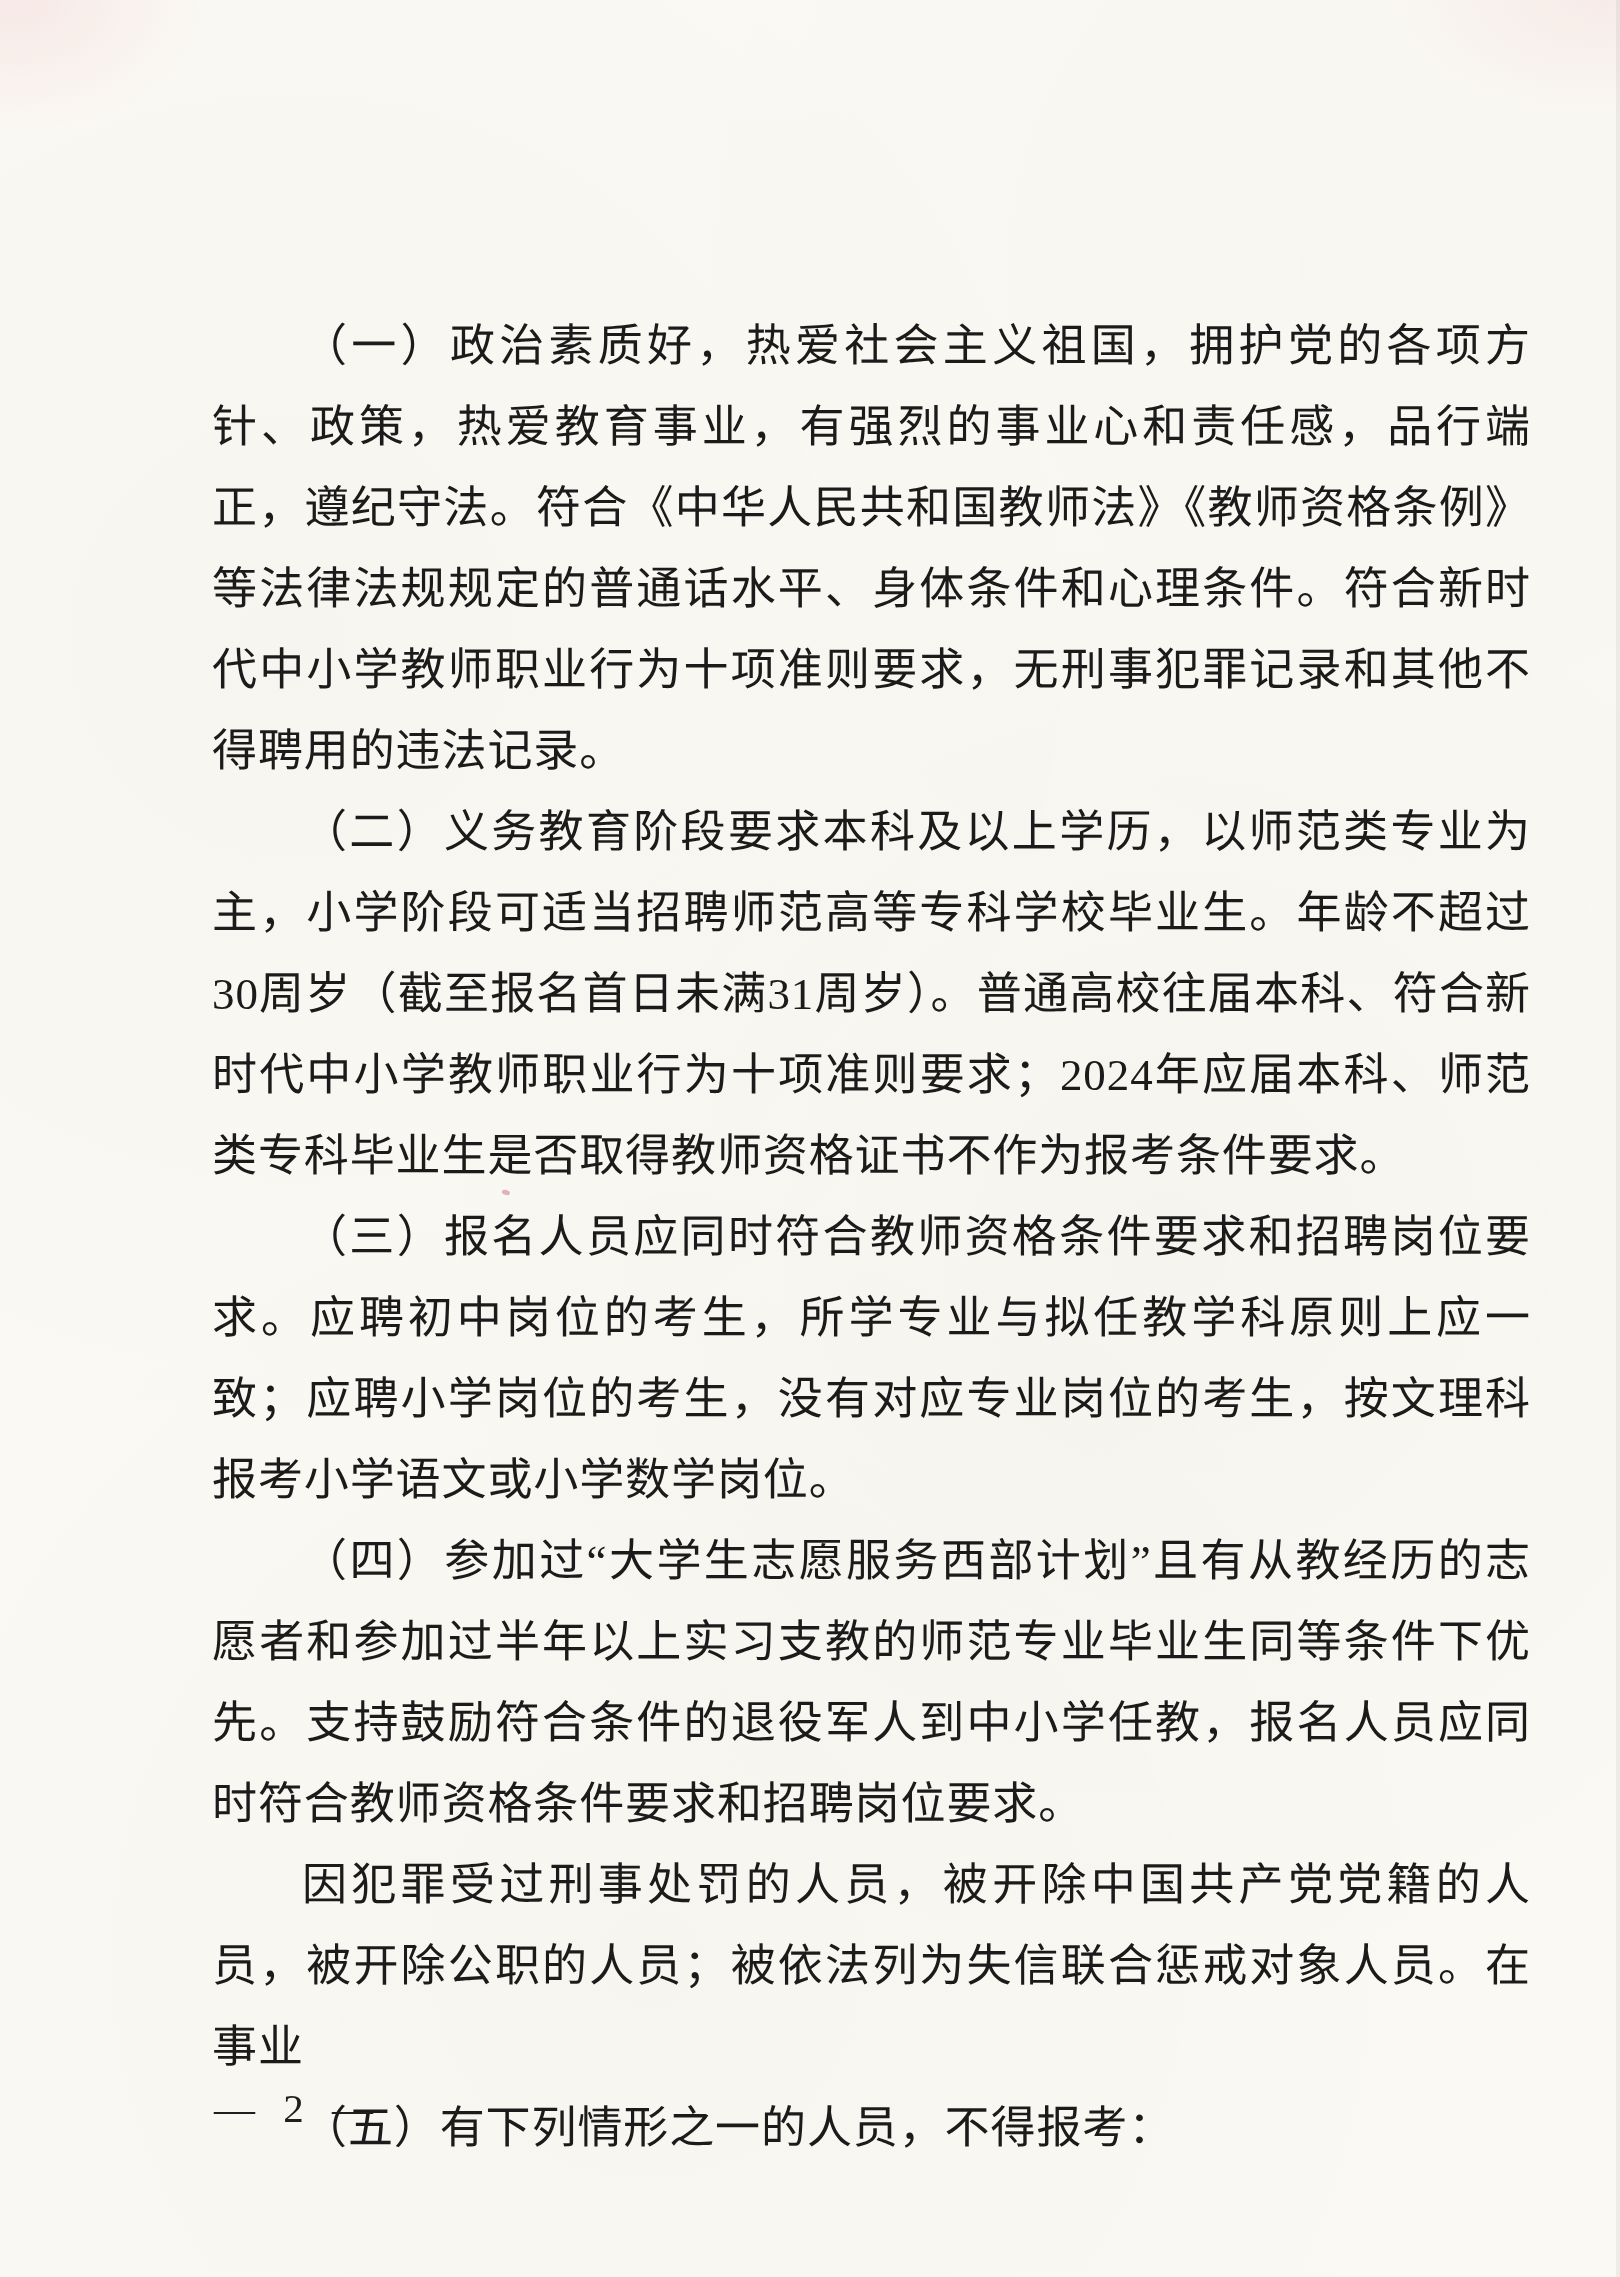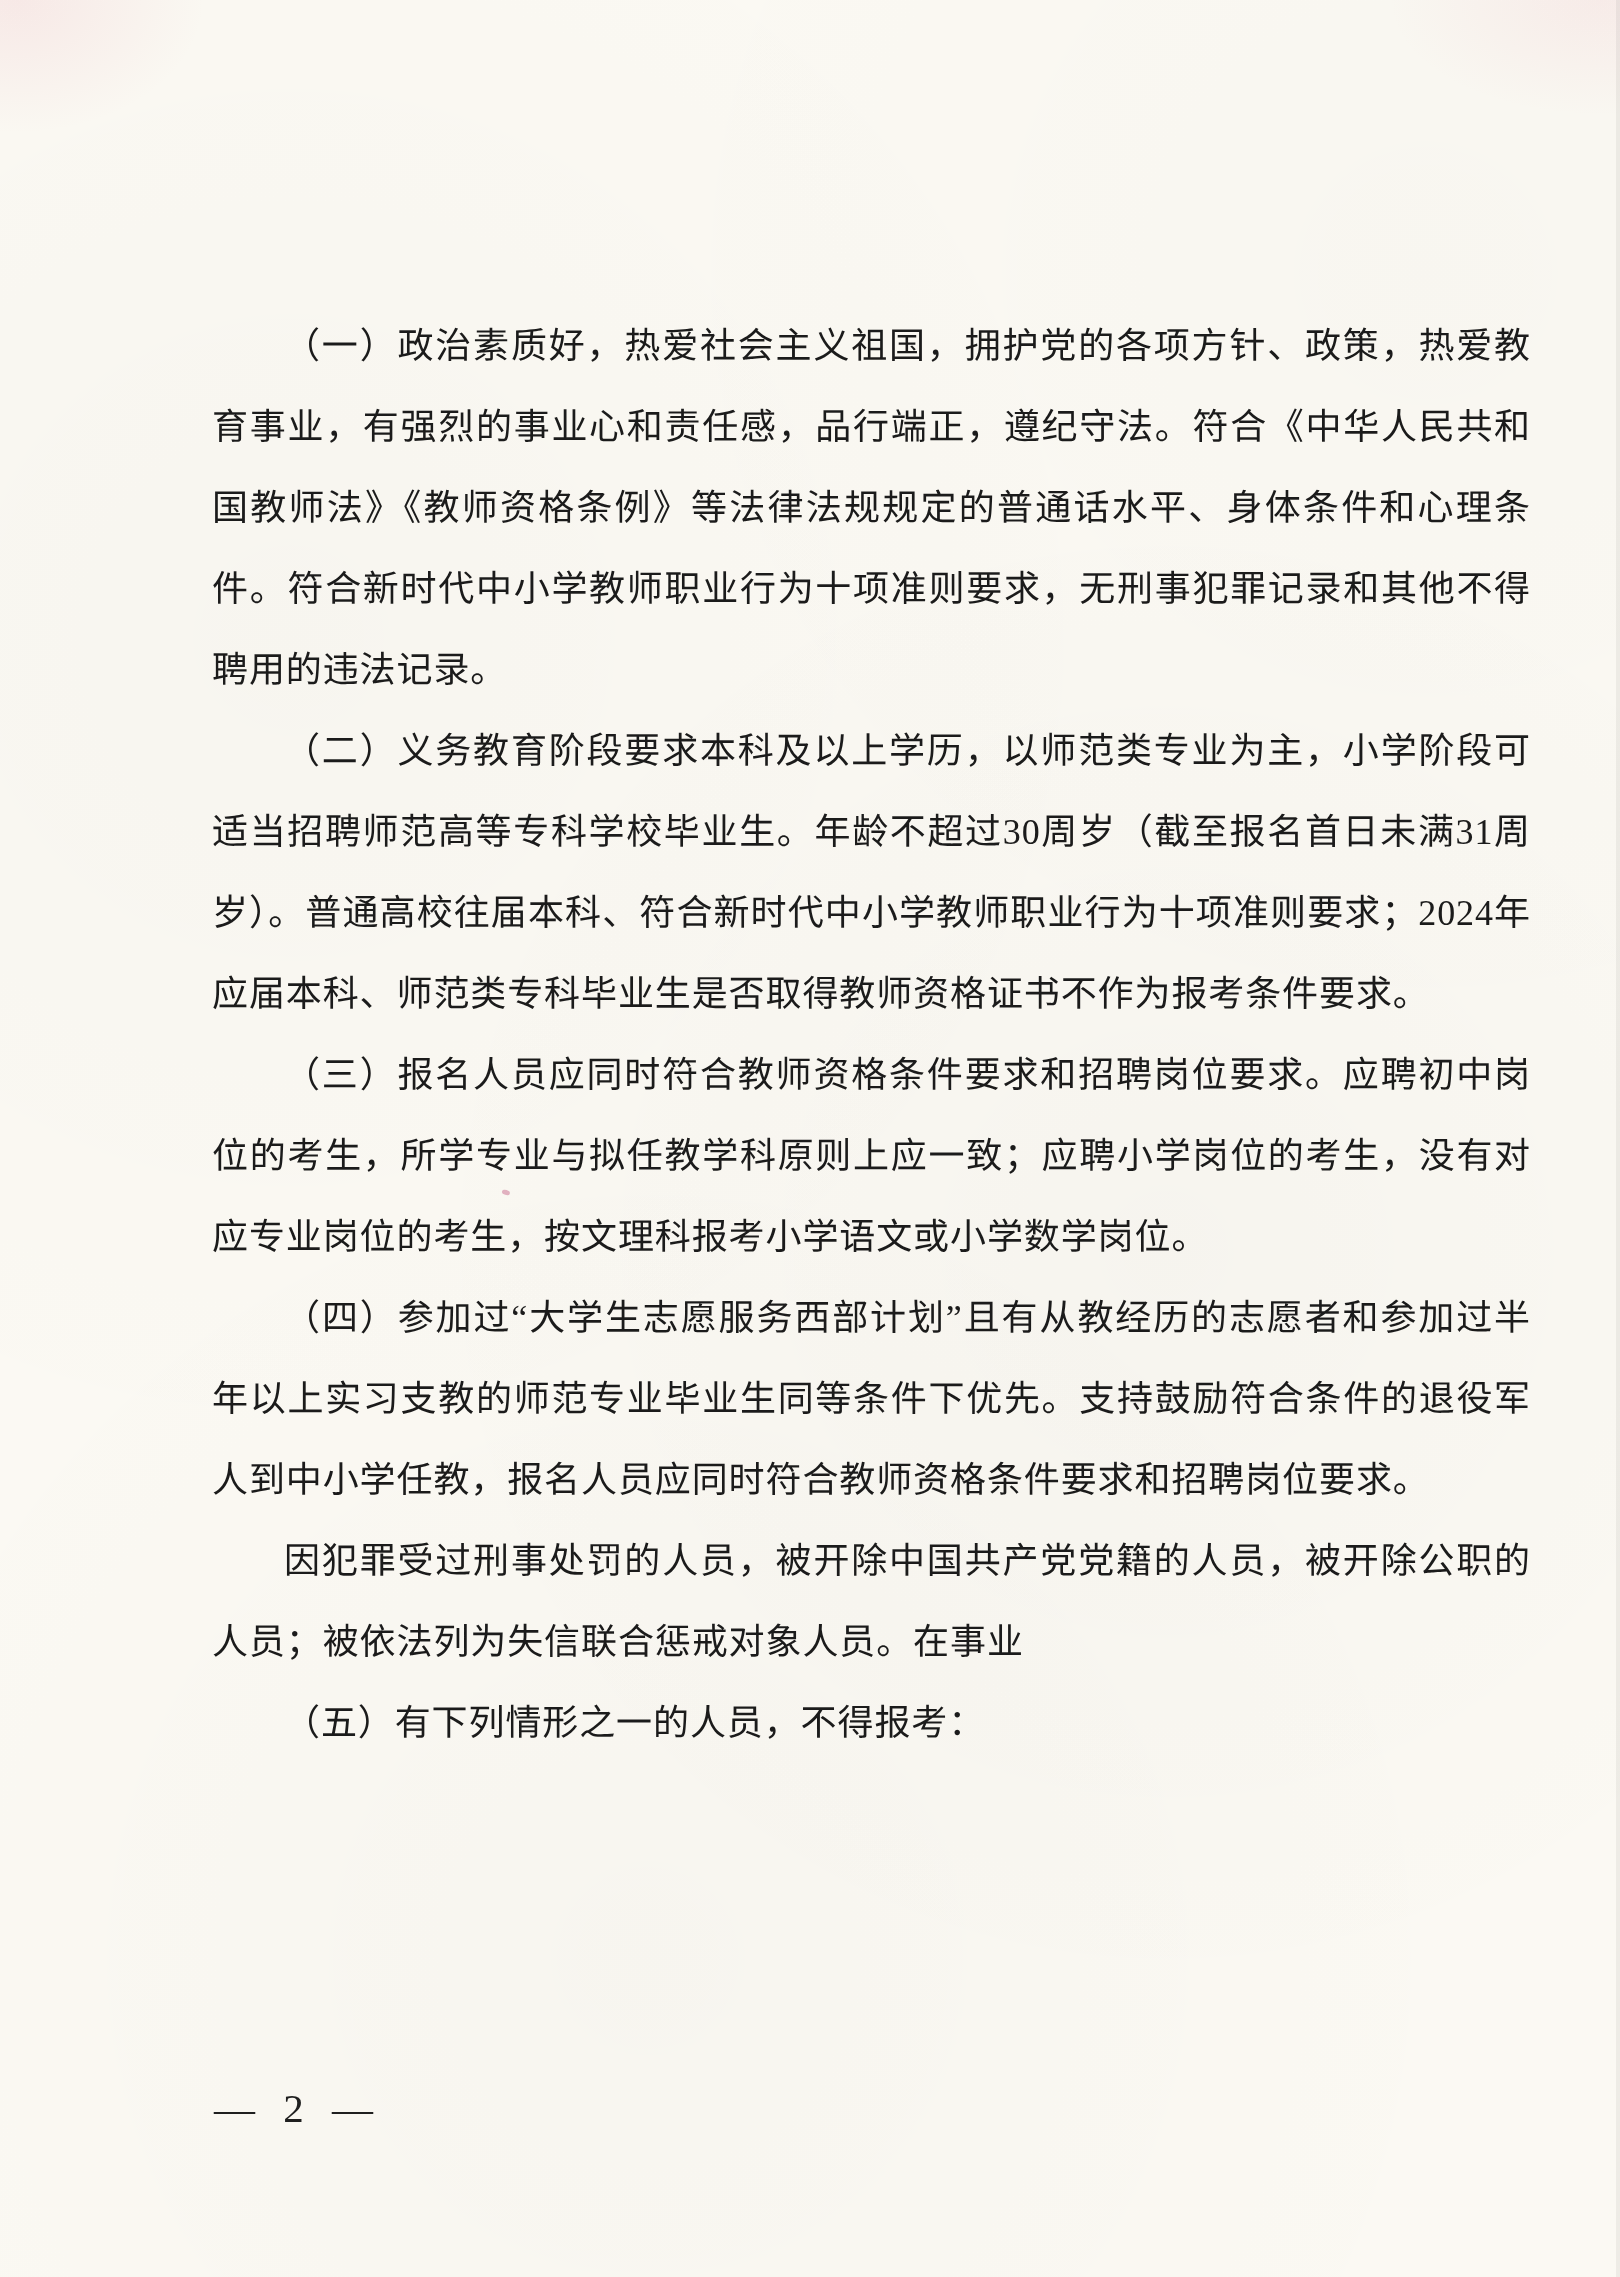--- a/index.html
+++ b/index.html
@@ -55,21 +55,21 @@
     border-radius: 50%;
     background: rgba(196, 90, 130, 0.45);
     transform: rotate(18deg);
     pointer-events: none;
   }
   .body-text {
     position: absolute;
     left: 212px;
     top: 306px;
     width: 1319px;
-    font-size: 36px;
+    font-size: 45px;
     line-height: 81px;
     text-align: justify;
     text-justify: inter-character;
     letter-spacing: 0.9px;
   }
   .para {
     margin: 0;
     text-indent: 2em;
   }
   .page-footer {

